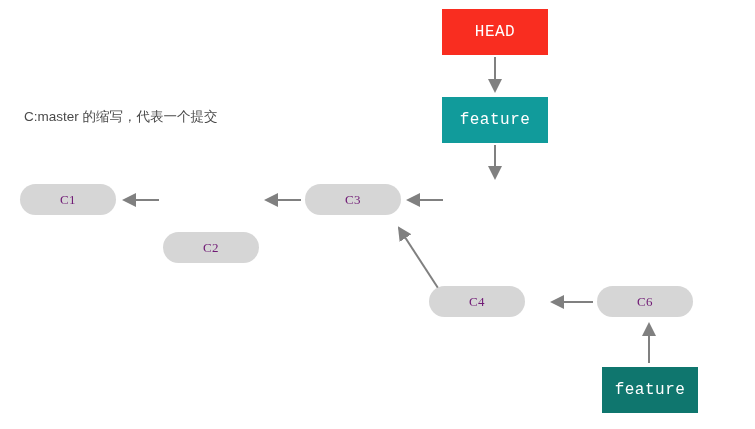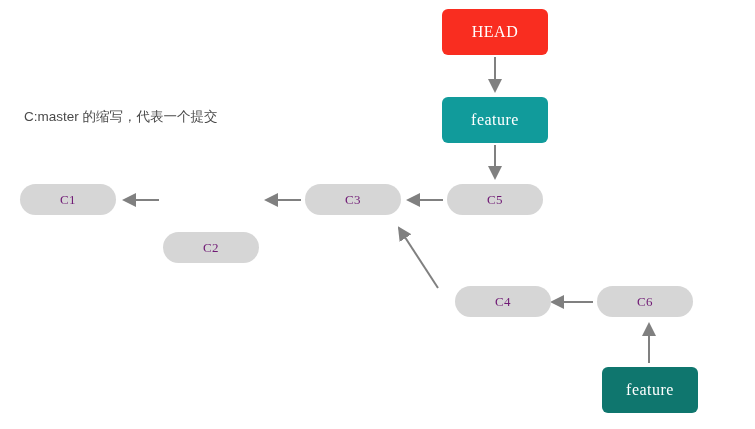--- a/index.html
+++ b/index.html
@@ -37,24 +37,23 @@
     align-items: center;
     justify-content: center;
     letter-spacing: 0.5px;
   }
   .ref-box {
     position: absolute;
     display: flex;
     align-items: center;
     justify-content: center;
     color: #ffffff;
-    font-family: Liberation Serif, serif;
+    font-family: Liberation Mono, monospace;
     font-size: 16px;
     letter-spacing: 0.5px;
-    border-radius: 6px;
   }
   #head-box {
     left: 442px;
     top: 9px;
     width: 106px;
     height: 46px;
     background: #f92d20;
   }
   #master-box {
     left: 442px;
@@ -125,23 +124,20 @@
 
   <div class="commit-node" style="left:20px;  top:184px;">
     <span>C1</span>
   </div>
   <div class="commit-node" style="left:163px; top:184px;margin-top:48px;">
     <span>C2</span>
   </div>
   <div class="commit-node" style="left:305px; top:184px;">
     <span>C3</span>
   </div>
-  <div class="commit-node" style="left:447px; top:184px;">
-    <span>C5</span>
-  </div>
-  <div class="commit-node" style="left:455px; top:286px;">
+  <div class="commit-node" style="left:429px; top:286px;">
     <span>C4</span>
   </div>
   <div class="commit-node" style="left:597px; top:286px;">
     <span>C6</span>
   </div>
 
 </div>
 
 </body></html>

